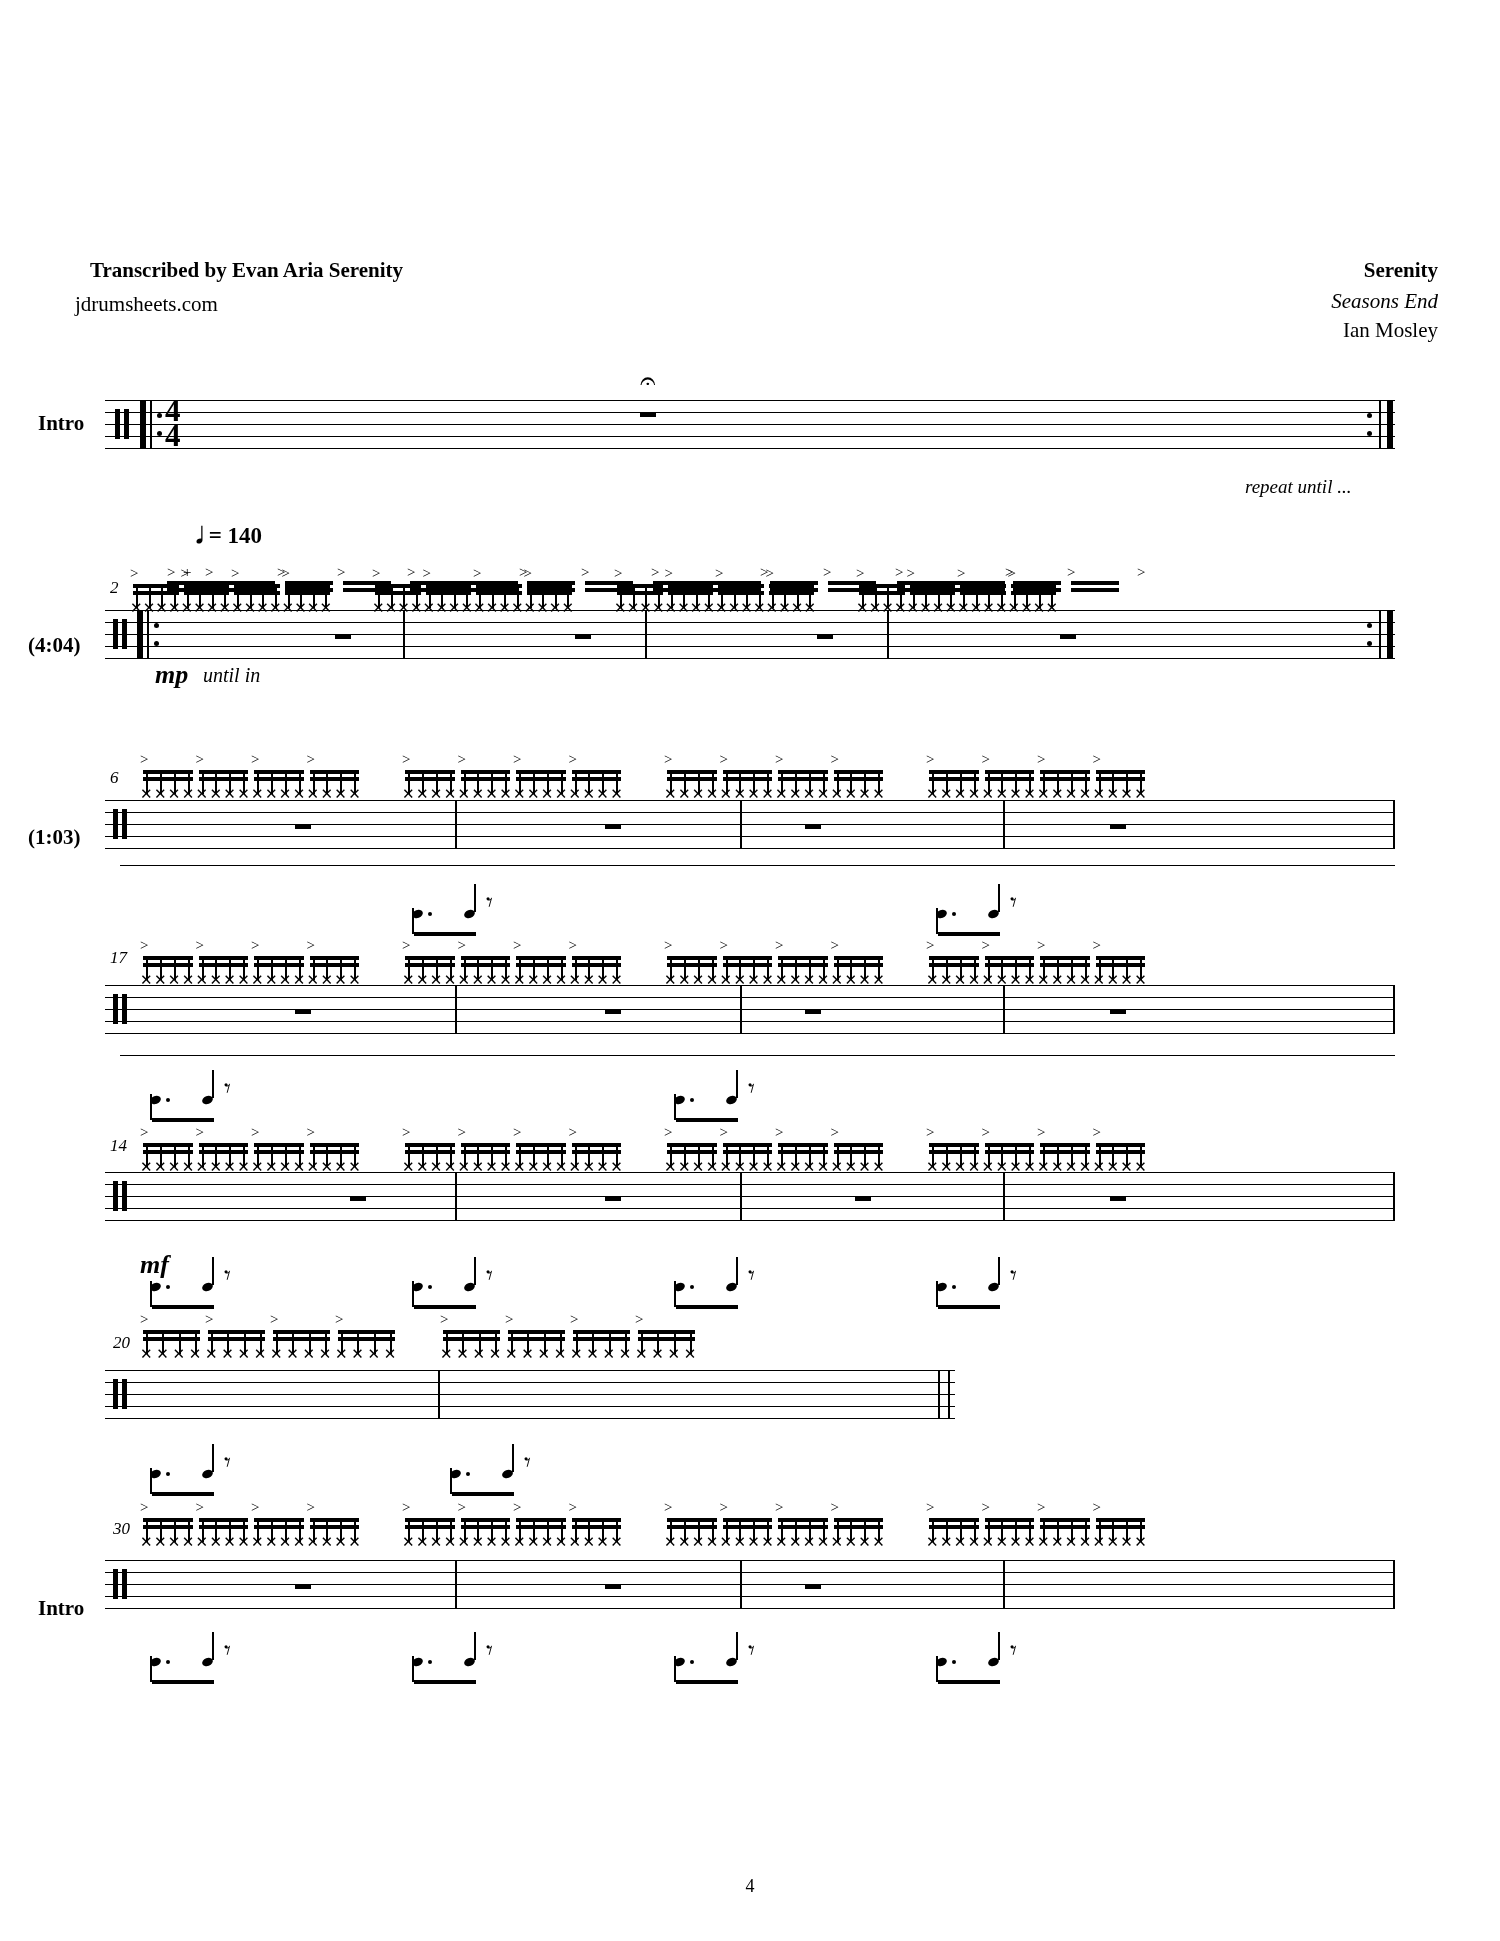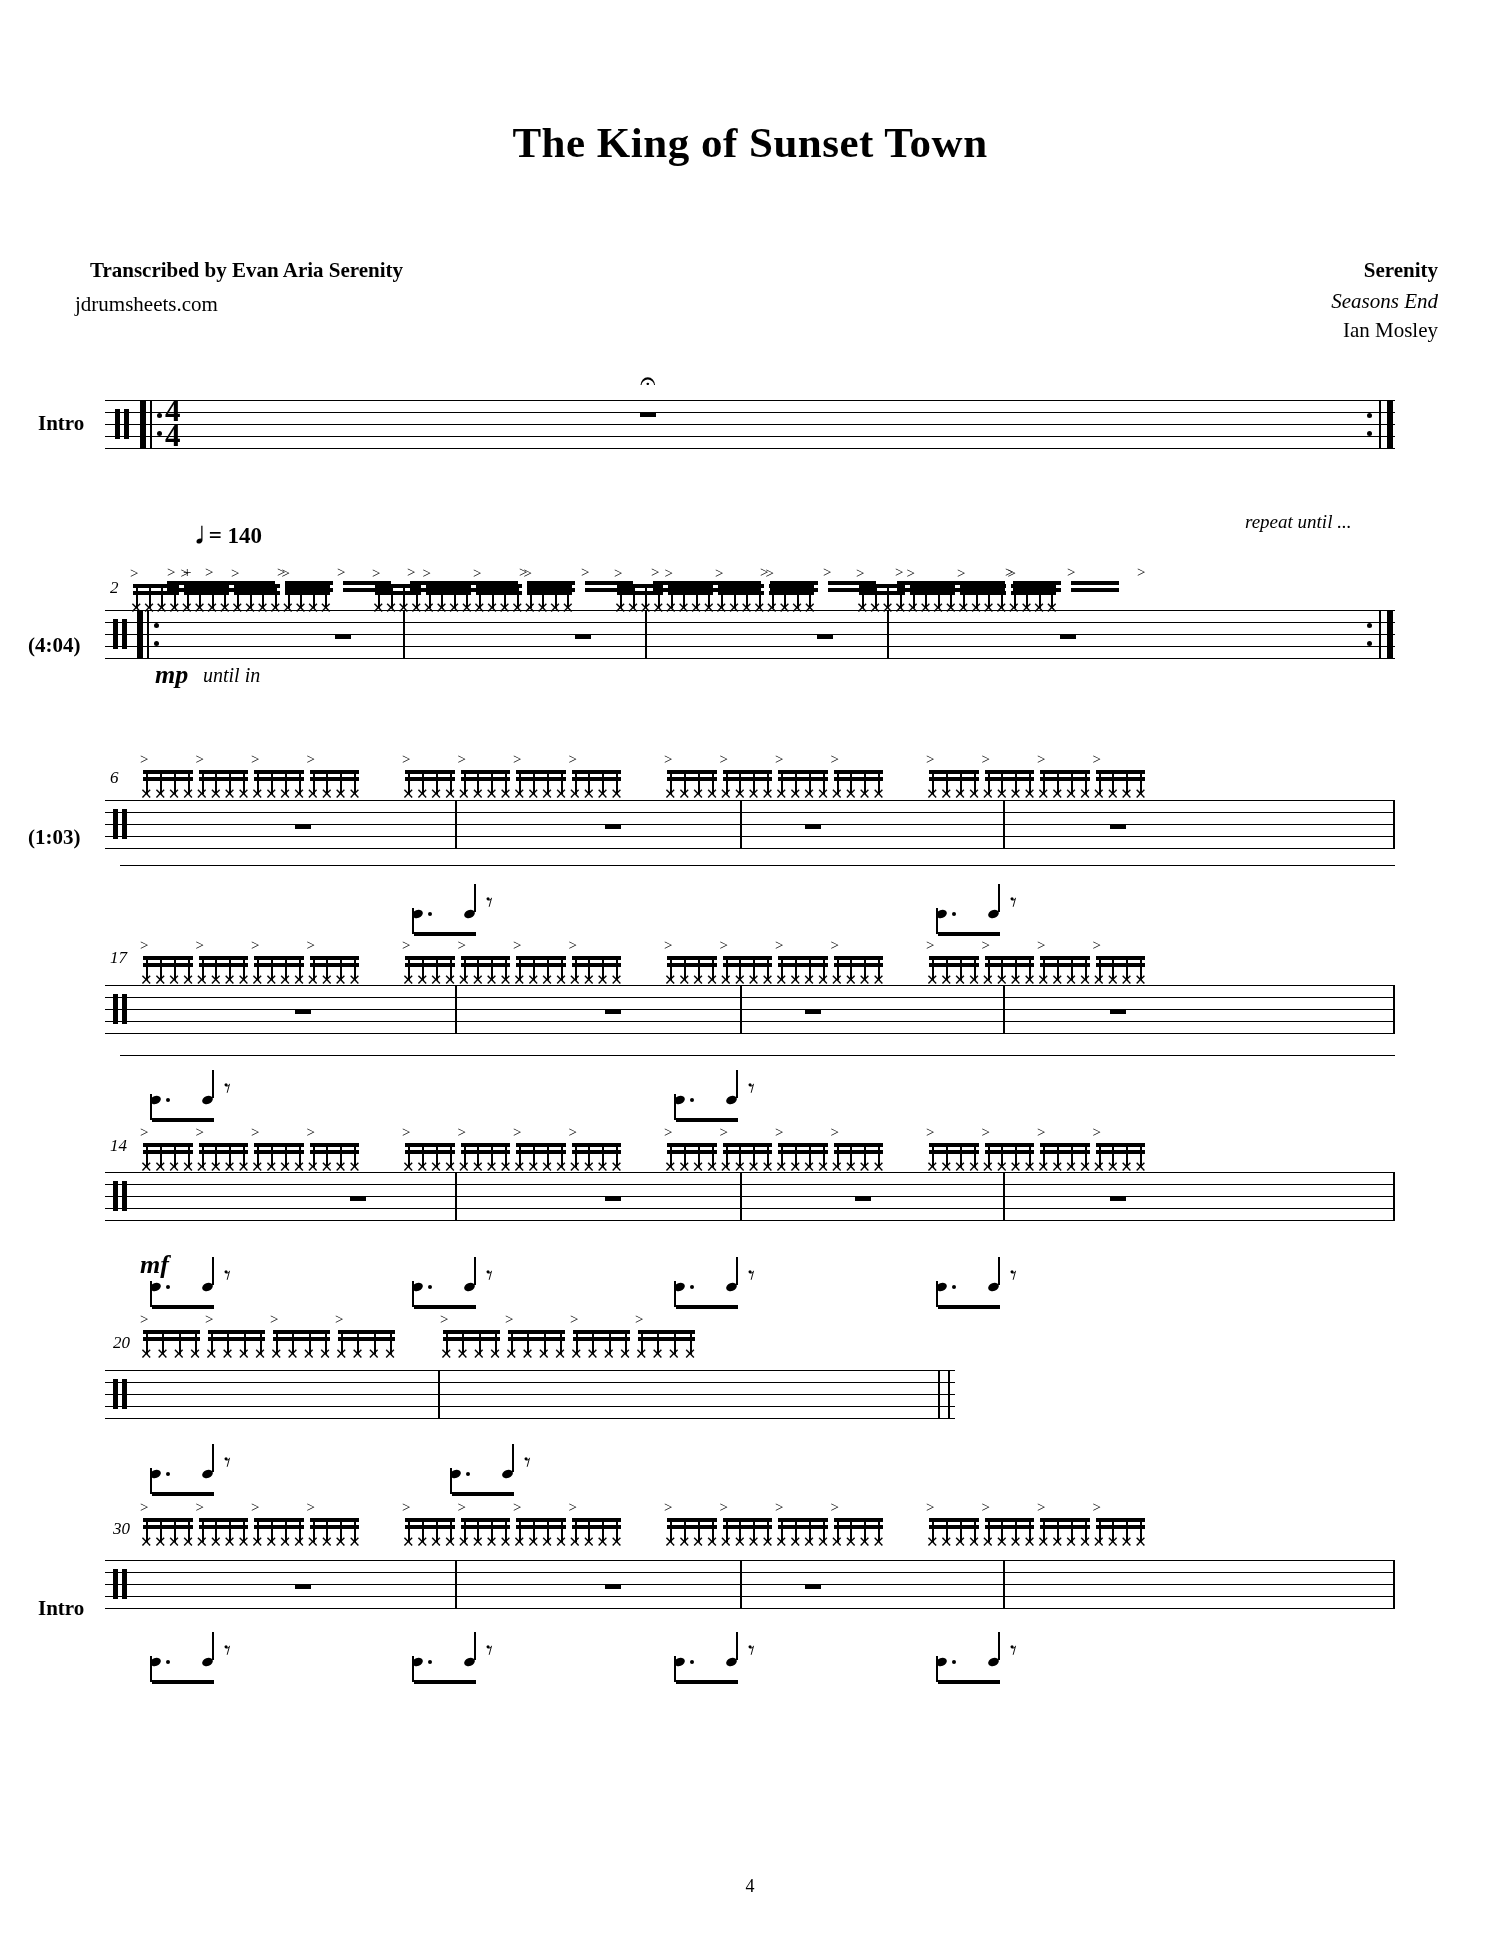--- a/index.html
+++ b/index.html
@@ -17,21 +17,21 @@
   .drummer{position:absolute;right:62px;top:318px;font-size:21px;text-align:right;}
 
   .page-number{position:absolute;left:0;width:1500px;top:1876px;text-align:center;font-size:18px;}
 
   .sys-label{position:absolute;font-weight:bold;font-size:21px;}
   .time-label{position:absolute;font-size:21px;font-weight:bold;}
   .meas-num{position:absolute;font-style:italic;font-size:17px;}
   .dyn{position:absolute;font-weight:bold;font-style:italic;font-size:26px;font-family:"Liberation Serif",serif;}
   .expr{position:absolute;font-style:italic;font-size:20px;}
   .tempo{position:absolute;font-weight:bold;font-size:23px;}
-  .repeat-text{position:absolute;font-style:italic;font-size:19px;margin-top:35px;}
+  .repeat-text{position:absolute;font-style:italic;font-size:19px;}
 
   
   .staff{position:absolute;}
   .sline{position:absolute;height:1px;background:#000;left:0;}
   .barline{position:absolute;width:2px;background:#000;}
   .thickbar{position:absolute;width:6px;background:#000;}
 
   
   .notehead{position:absolute;width:11px;height:8px;background:#000;border-radius:50%;transform:rotate(-20deg);}
   .xhead{position:absolute;font-size:15px;line-height:8px;font-family:"DejaVu Sans",sans-serif;}
@@ -47,21 +47,20 @@
   .drumclef{position:absolute;}
   .drumclef i{position:absolute;width:5px;height:30px;background:#000;}
   .hairpin{position:absolute;height:1px;background:#000;}
   .plus{position:absolute;font-size:15px;line-height:10px;}
 </style>
 </head>
 <body>
 
 <div class="page">
 
-  <div class="title">The King of Sunset Town</div>
   <div class="transcriber">Transcribed by Evan Aria Serenity</div>
   <div class="website">jdrumsheets.com</div>
   <div class="band">Serenity</div>
   <div class="album">Seasons End</div>
   <div class="drummer">Ian Mosley</div>
   <div class="page-number">4</div>
 
   <div class="sys-label" style="left:38px;top:411px;">Intro</div>
 
   <div class="staff" style="left:105px;top:400px;width:1290px;height:50px;">

